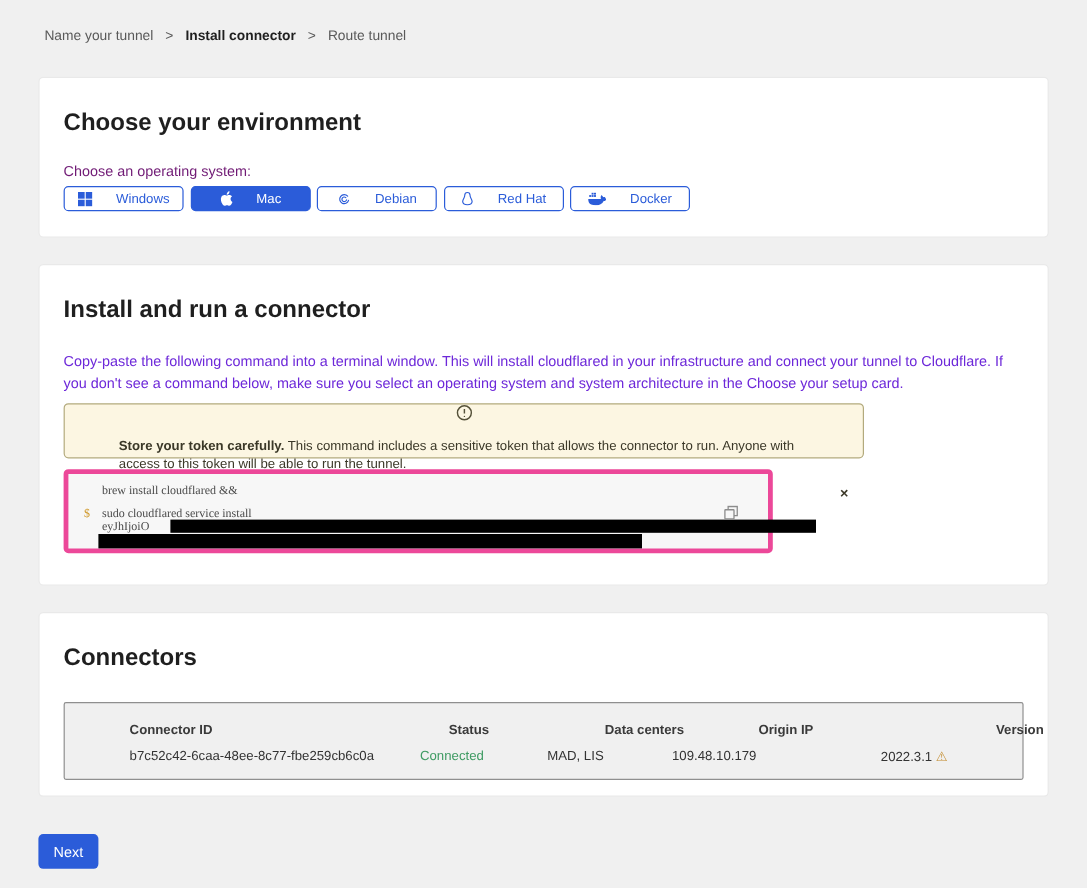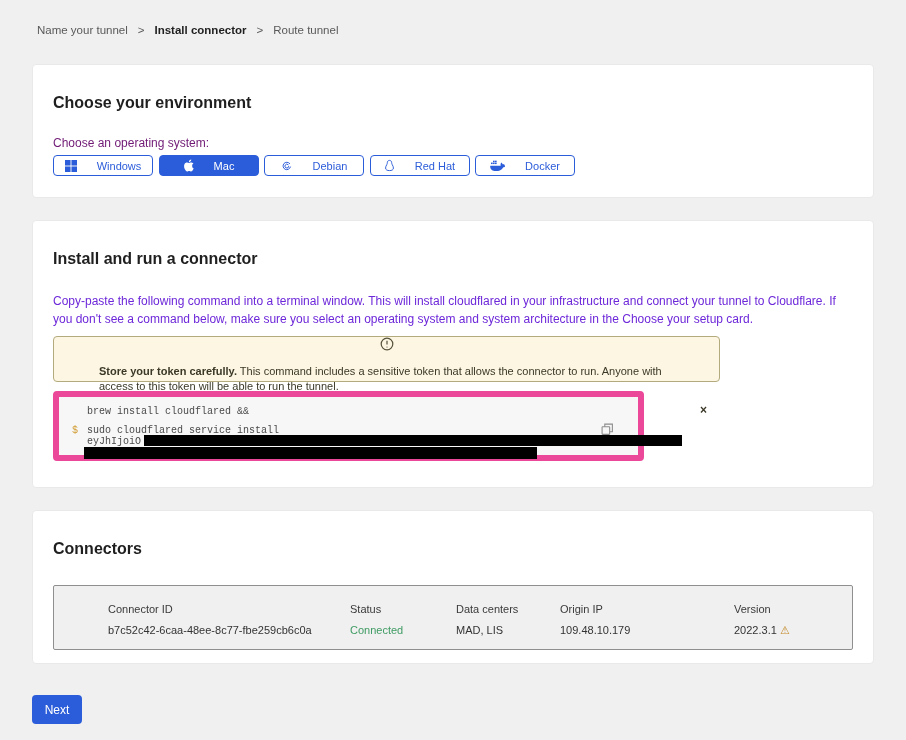--- a/index.html
+++ b/index.html
@@ -26,21 +26,21 @@
   
   .card {
     width: 842px;
     margin-left: 32px;
     background: #ffffff;
     border: 1px solid #e9e9e9;
     border-radius: 4px;
     padding: 0 20px;
   }
   .card h2 {
-    font-size: 16px;
+    font-size: 20px;
     line-height: 17px;
     color: #1f1f1f;
     font-weight: bold;
   }
   #card-environment { margin-top: 28px; height: 134px; padding-top: 29px; }
   #card-install     { margin-top: 22px; height: 268px; padding-top: 29px; }
   #card-connectors  { margin-top: 22px; height: 154px; padding-top: 29px; }
 
   
   .os-label { margin-top: 25px; font-size: 12px; color: #701a75; }
@@ -94,23 +94,23 @@
     color: #3b3828;
     cursor: pointer;
     background: none; border: none;
     font-family: "Liberation Sans", sans-serif;
   }
   .code-block {
     position: relative;
     margin-top: 9px;
     width: 591px; height: 70px;
     background: #f7f7f7;
-    border: 6px solid #ec4899;
-    border-radius: 4px;
-    font-family: Liberation Mono, monospace;
+    border: 4px solid #ec4899;
+    border-radius: 4px;
+    font-family: Liberation Serif, serif;
     font-size: 10px;
     color: #4a4a4a;
   }
   .code-block .cl { position: absolute; white-space: nowrap; }
   .cl1 { top: 9px;  left: 28px; }
   .prompt { top: 28px; left: 13px; color: #d09a2d; }
   .cl2 { top: 28px; left: 28px; }
   .cl3 { top: 39px; left: 28px; }
   .bar { position: absolute; background: #000000; }
   .bar1 { top: 38px; left: 85px; width: 538px; height: 11px; }
@@ -128,21 +128,21 @@
     background: #f0f0f0;
     border: 1px solid #8f8f8f;
     border-radius: 2px;
     padding: 17px 0 0 54px;
     font-size: 11px;
   }
   .t-row {
     display: grid;
     grid-template-columns: 242px 106px 104px 174px 1fr;
   }
-  .t-head { font-weight: normal; color: #3a3a3a; }
+  .t-head { font-weight: bold; color: #3a3a3a; gap: 24px; }
   .t-data { margin-top: 9px; color: #333333; }
   .status-connected { color: #3f9b63; }
   .version-warning { color: #c28a2a; font-size: 11px; }
 
   
   .next-btn {
     margin: 31px 0 0 32px;
     width: 50px; height: 29px;
     background: #2b5cd9;
     color: #ffffff;

